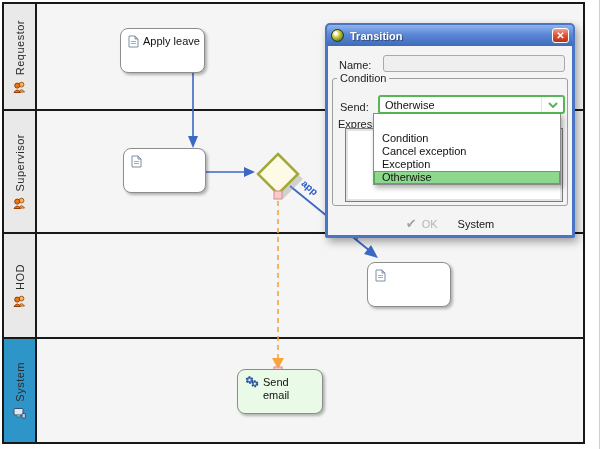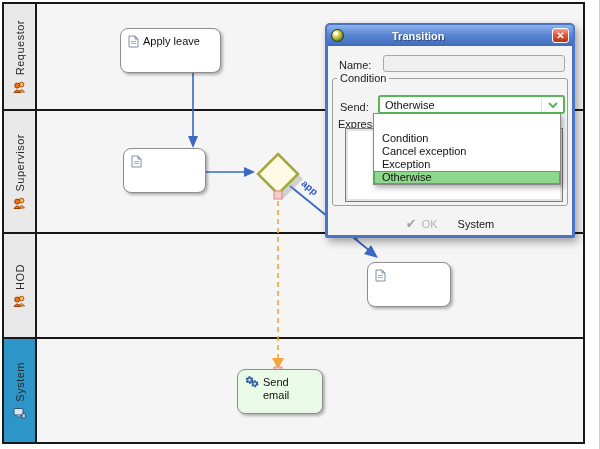--- a/index.html
+++ b/index.html
@@ -12,39 +12,39 @@
   .lane-sep { position:absolute; left:0; width:100%; height:2px; background:#181818; }
   .lane-head { position:absolute; left:0; width:31px; background:#e9e9e9;
                display:flex; flex-direction:column; align-items:center; justify-content:center; }
   .lane-head.sys { background:#2e95c8; }
   .head-border { position:absolute; left:31px; top:0; width:2px; height:100%; background:#181818; }
   .lane-label { writing-mode:vertical-rl; transform:rotate(180deg); color:#2b2b2b;
                 font-size:11px; letter-spacing:0.5px; }
   .lane-icon { margin-top:5px; }
 
   
-  .task { position:absolute; width:101px; height:45px; background:#fff;
+  .task { position:absolute; width:85px; height:45px; background:#fff;
           border:1px solid #8d8d8d; border-radius:8px;
           box-shadow:2px 2px 3px rgba(0,0,0,.28);
           display:flex; align-items:flex-start; gap:4px; padding:6px 4px 0 7px; z-index:4; }
   .task .tlabel { color:#111; line-height:13px; }
   .task.green { background:#e9fbe6; }
 
   
   #edges { position:absolute; left:0; top:0; width:100%; height:100%; z-index:3; }
 
   .edge-frag { position:absolute; color:#2a5ac8; font-weight:bold; z-index:5; }
 
   
   #dialog { position:absolute; left:325px; top:23px; width:250px; height:215px;
             background:#f4f4f4; border:3px solid #4a74c4; border-radius:5px 5px 2px 2px;
             box-shadow:3px 4px 8px rgba(0,0,0,.35); z-index:10; }
   #titlebar { position:absolute; left:-1px; top:-1px; width:246px; height:21px;
               background:linear-gradient(#8fb4ec 0%, #5c87d6 45%, #3f6bbb 100%);
-              border-radius:3px 3px 0 0; display:flex; align-items:center; padding:0 4px;gap:42px; }
+              border-radius:3px 3px 0 0; display:flex; align-items:center; padding:0 4px; }
   #title-icon { width:13px; height:13px; border-radius:50%;
                 background:radial-gradient(circle at 35% 32%, #ffffff 0 12%, #ecd24e 30%, #86a431 60%, #1f4f1e 100%);
                 border:1px solid #163d16; }
   #title-text { color:#fff; font-weight:bold; margin-left:6px; text-shadow:1px 1px 1px rgba(0,0,0,.45); }
   #close-btn { margin-left:auto; width:17px; height:15px; border-radius:3px;
                background:linear-gradient(#f4a08c 0%, #e2563a 45%, #bb3015 100%);
                border:1px solid #fff; color:#fff; font-weight:bold; font-size:10px;
                display:flex; align-items:center; justify-content:center; line-height:1; }
   .dlg-label { position:absolute; color:#1d1d1d; }
   #name-input { position:absolute; left:55px; top:29px; width:182px; height:17px;

